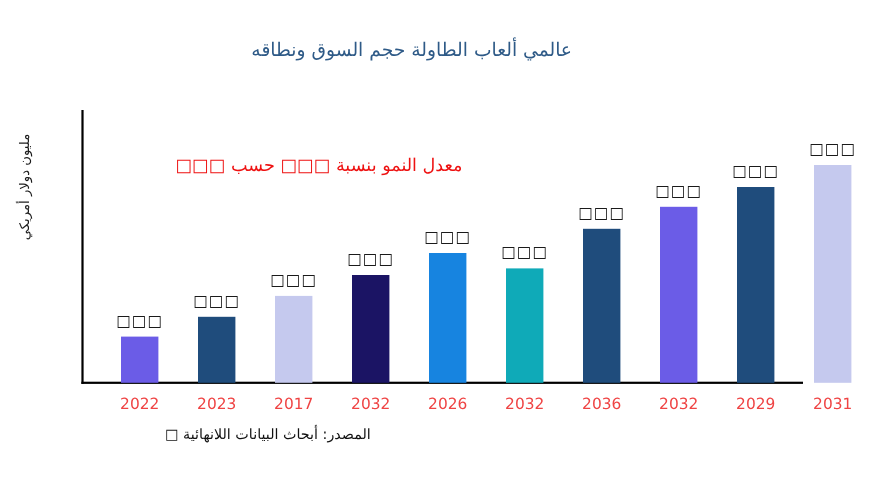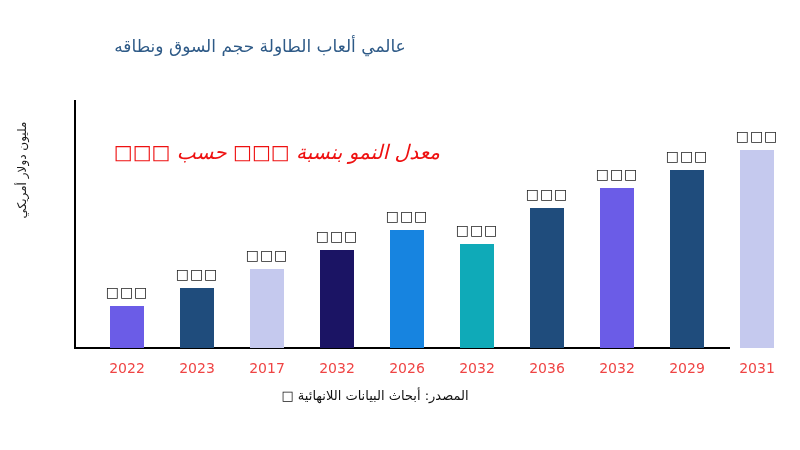--- a/index.html
+++ b/index.html
@@ -19,21 +19,20 @@
     height: 450px;
     background: #ffffff;
   }
 
   
   #chart-title {
     position: absolute;
     left: 0;
     top: 36px;
     width: 520px;
-    text-align: center;
     font-size: 17px;
     color: #2E5A87;
     direction: rtl;
     unicode-bidi: embed;
     white-space: nowrap;
     letter-spacing: 0px;
   }
 
   
   #y-axis-label-wrap {
@@ -113,35 +112,34 @@
     white-space: nowrap;
   }
 
   
   #growth-annotation {
     position: absolute;
     left: 140px;
     top: 140px;
     width: 300px;
     text-align: center;
-    font-size: 20px;
+    font-size: 16px;
     color: #ee1111;
     direction: rtl;
     unicode-bidi: embed;
     white-space: nowrap;
-    font-style: italic;
   }
 
   
   #source-note {
     position: absolute;
     left: 150px;
     top: 388px;
     width: 450px;
-    text-align: center;
+    text-align: left;
     font-size: 13px;
     color: #111111;
     direction: rtl;
     unicode-bidi: embed;
     white-space: nowrap;
   }
 </style>
 </head>
 <body>
 

